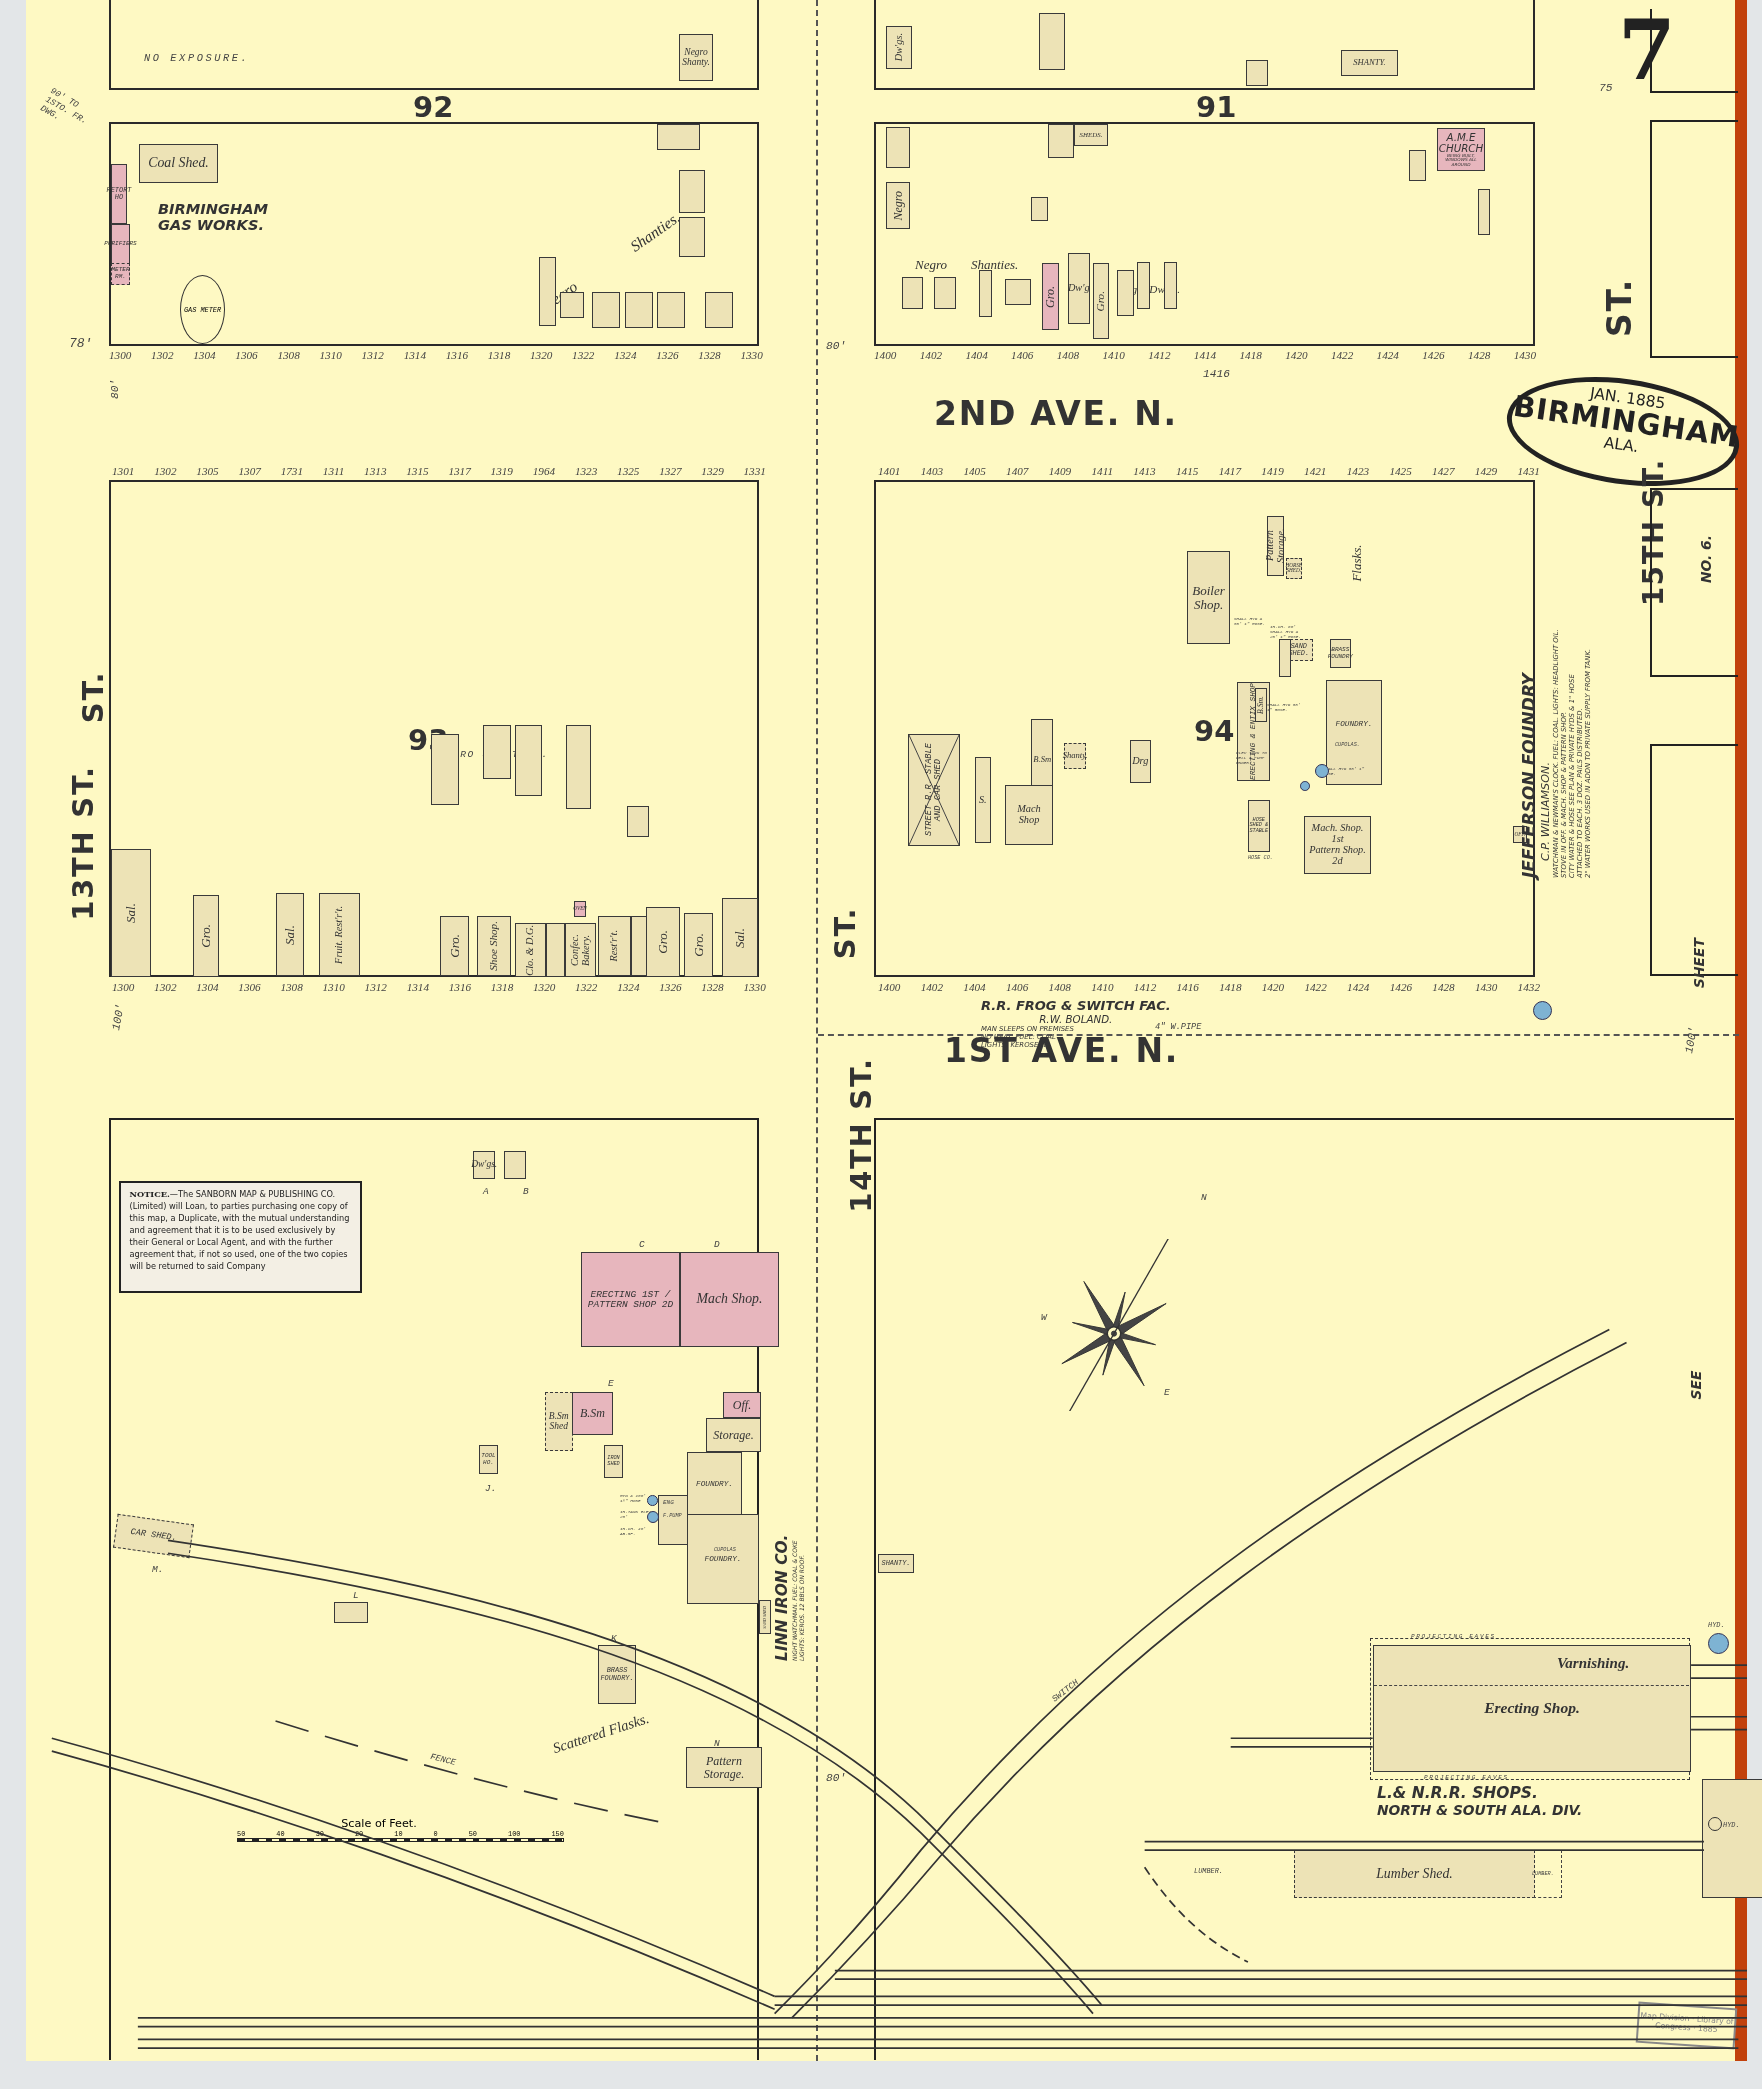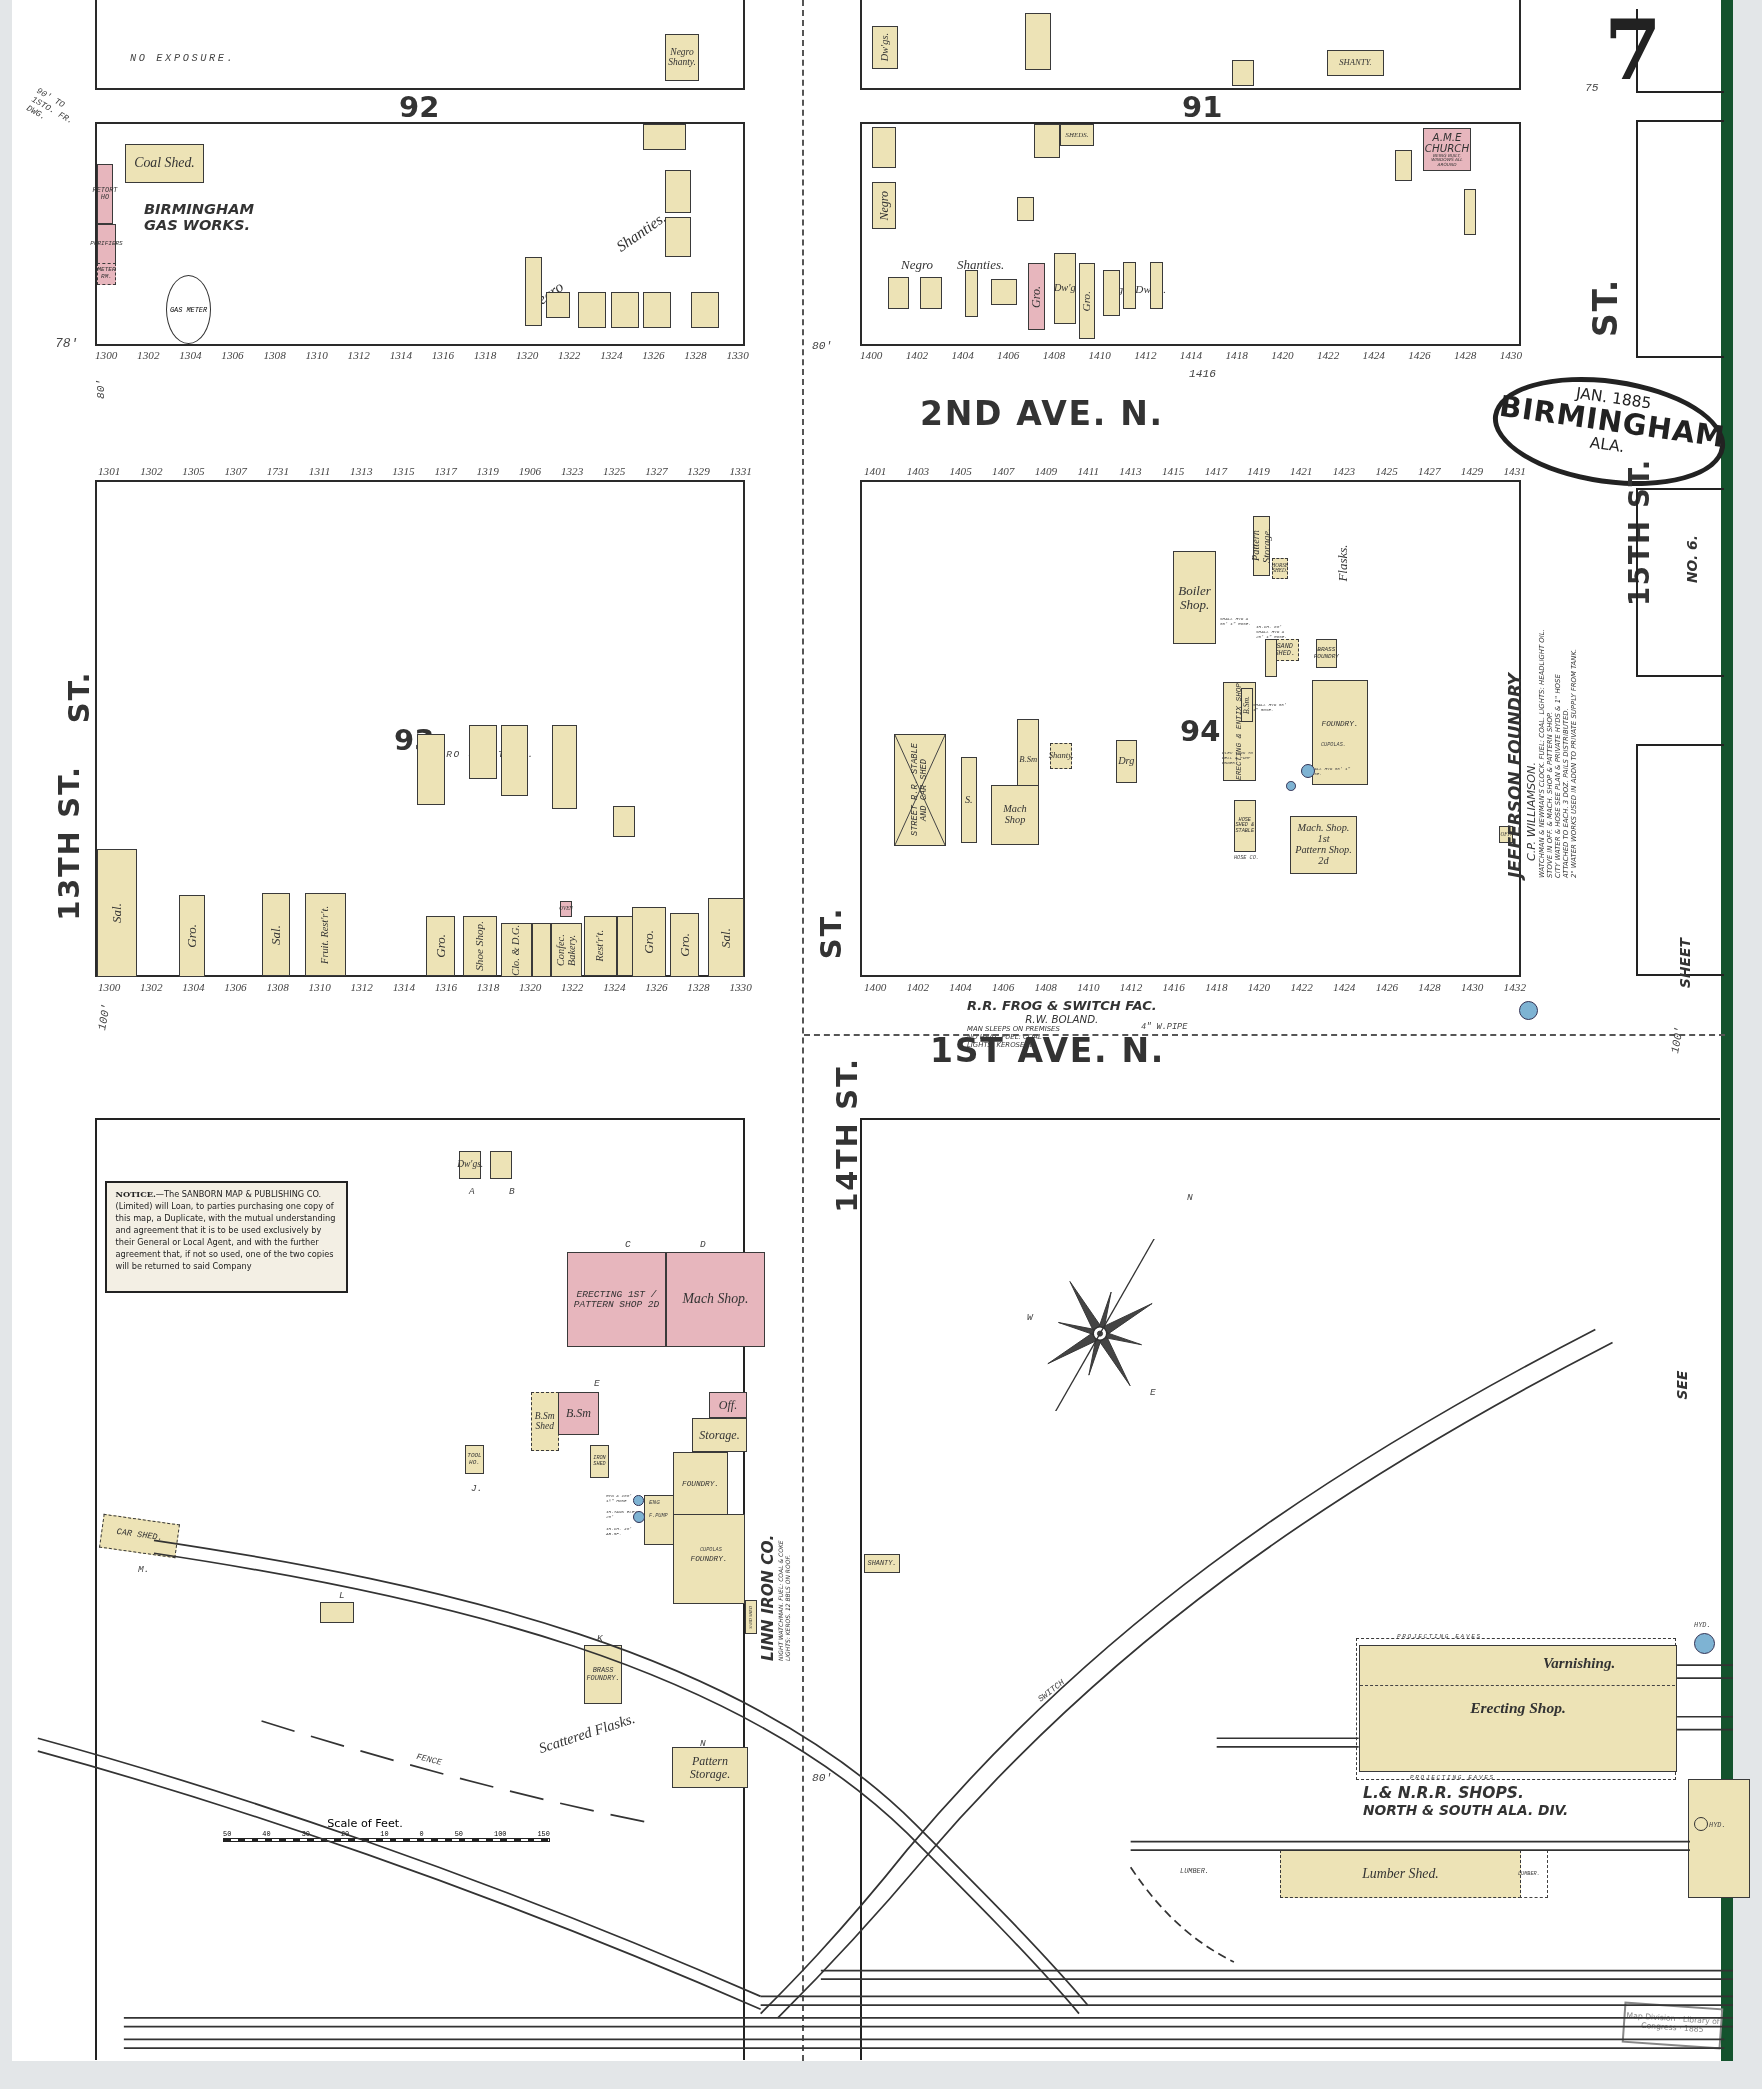--- a/index.html
+++ b/index.html
@@ -1,17 +1,17 @@
 <!DOCTYPE html>
 <html style="font-size:13.8px"><head>
 <meta charset="utf-8">
 <style>
   html,body{margin:0;padding:0;}
   body{width:1762px;height:2090px;background:#e3e6e8;position:relative;overflow:hidden;font-family:"Liberation Sans",sans-serif;}
-  .sheet{position:absolute;left:12px;top:0;width:1721px;height:2061px;background:#ffffff;border-right:12px solid #14532d;box-sizing:border-box;}
+  .sheet{position:absolute;left:26px;top:0;width:1721px;height:2061px;background:#fef9c3;border-right:12px solid #c2410c;box-sizing:border-box;}
   .abs{position:absolute;}
   .blk{position:absolute;border:2.6px solid #2a2a2a;box-sizing:border-box;}
   .bld{position:absolute;background:#ede3b6;border:1.7px solid #3a3a3a;box-sizing:border-box;font-family:"Liberation Serif",serif;font-style:italic;font-size:13px;color:#333;display:flex;align-items:center;justify-content:center;text-align:center;line-height:1.05;}
   .brick{background:#e7b6bd;}
   .dash{border-style:dashed;}
   .vt{writing-mode:vertical-rl;transform:rotate(180deg);}
   .street{font-family:"DejaVu Sans",sans-serif;font-weight:bold;color:#333;font-size:33px;letter-spacing:1.7px;position:absolute;}
   .blknum{font-family:"DejaVu Sans",sans-serif;font-weight:bold;font-size:29px;color:#333;position:absolute;}
   .small{font-size:9.5px;font-family:"Liberation Mono",monospace;color:#444;position:absolute;font-style:italic;}
   .addr{position:absolute;font-family:"Liberation Serif",serif;font-style:italic;font-size:11.2px;color:#444;display:flex;gap:0;}
@@ -152,21 +152,21 @@
     <span>1301</span>
       <span>1302</span>
       <span>1305</span>
       <span>1307</span>
       <span>1731</span>
       <span>1311</span>
       <span>1313</span>
       <span>1315</span>
       <span>1317</span>
       <span>1319</span>
-      <span>1906</span>
+      <span>1964</span>
       <span>1323</span>
       <span>1325</span>
       <span>1327</span>
       <span>1329</span>
       <span>1331</span>
   </div>
   <div class="blk" style="left:83px;top:480px;width:650px;height:497px;">
     <div class="blknum" style="left:297px;top:241px;">93</div>
     <div class="small" style="left:327px;top:267px;font-size:9.5px;letter-spacing:1.7px;">NEGRO SHANTIES.</div>
     <div class="bld" style="left:320px;top:252px;width:28px;height:71px;"></div>

